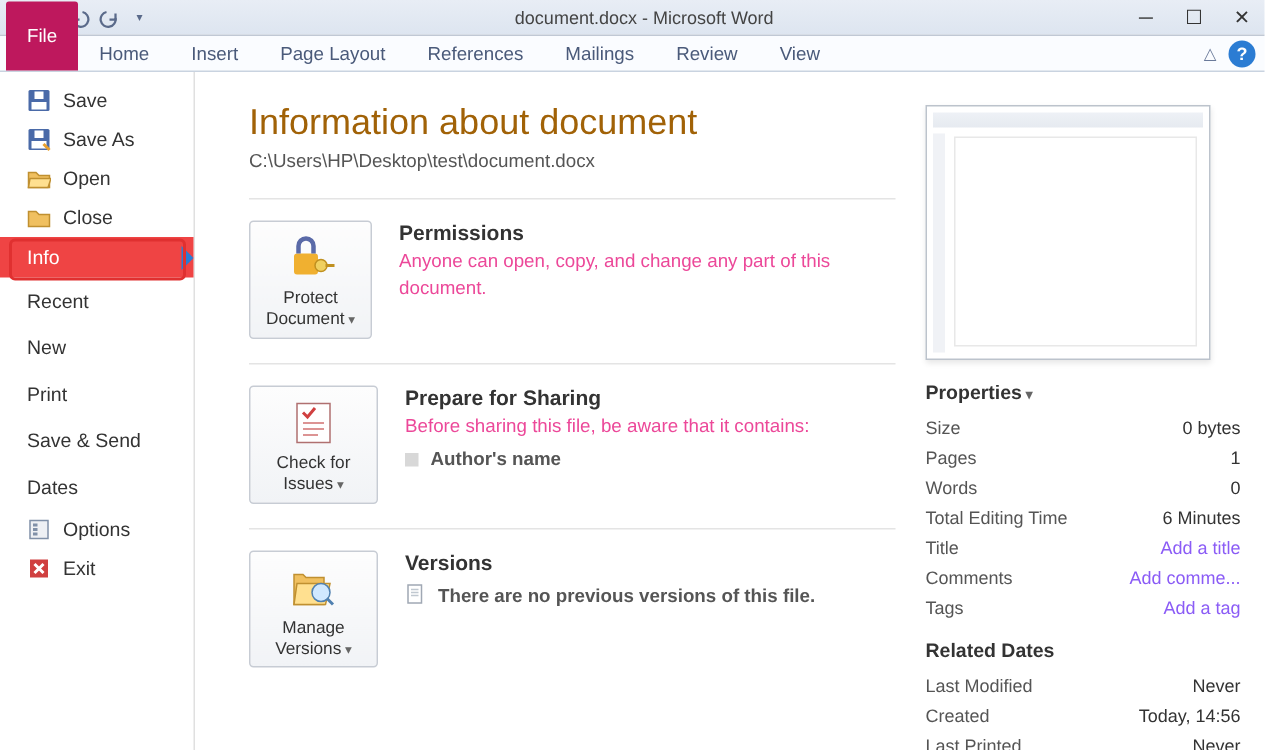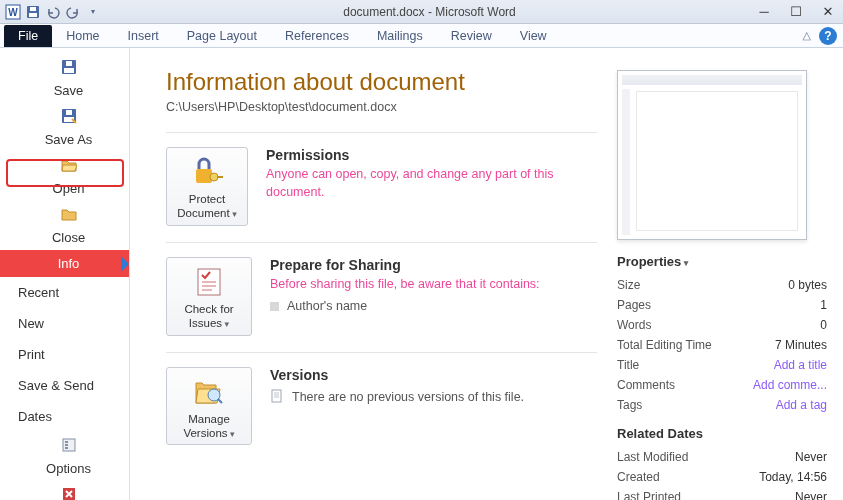--- a/index.html
+++ b/index.html
@@ -7,44 +7,44 @@
 
 .titlebar { height: 24px; display: flex; align-items: center; background: linear-gradient(#e8edf5,#dde5f0); border-bottom: 1px solid #c0c8d4; position: relative; }
 .qat { display: flex; align-items: center; gap: 2px; padding-left: 4px; }
 .qat-icon { width: 18px; height: 18px; display: flex; align-items: center; justify-content: center; }
 .title-center { position: absolute; left:16px; right:0; text-align:center; font-size:12px; color:#444; pointer-events:none; }
 .win-controls { position:absolute; right:6px; display:flex; gap:14px; align-items:center; }
 .win-controls span { width:18px; text-align:center; font-size:13px; color:#333;}
 
 .ribbon-tabs { height:24px; display:flex; align-items:flex-end; border-bottom:1px solid #c9d3e0; background:#fafcff; padding-left:4px; gap:0; position:relative;}
 .tab { padding:4px 14px; font-size:12.5px; color:#4a5a7a; cursor:default; }
-.tab.file { background:#0f172a; color:#fff; border-radius:2px 2px 0 0; padding:4px 14px;}
+.tab.file { background:#be185d; color:#fff; border-radius:2px 2px 0 0; padding:16px 14px;}
 .help-icon { position:absolute; right:6px; top:3px; width:18px; height:18px; background:#2b7cd3; border-radius:50%; color:#fff; font-size:12px; font-weight:bold; display:flex; align-items:center; justify-content:center;}
 .min-ribbon { position:absolute; right:32px; top:5px; color:#6a7a9a; font-size:11px;}
 
 .backstage { display:flex; height:calc(500px - 48px); }
 .sidebar { width:130px; background:#fff; border-right:1px solid #e0e0e0; padding-top:6px; position:relative;}
-.side-item { display:flex; align-items:center; gap:8px; padding:5px 10px 5px 18px; font-size:13px; color:#333; cursor:default; position:relative;flex-direction:column;}
+.side-item { display:flex; gap:8px; padding:5px 10px 5px 18px; font-size:13px; color:#333; cursor:default; position:relative;}
 .side-item.selected { background:#ef4444; color:#fff; }
 .side-item.selected::after { content:''; position:absolute; right:-8px; top:50%; transform:translateY(-50%); border:8px solid transparent; border-left-color:#2b7cd3;}
 .side-nav { padding:8px 10px 8px 18px; font-size:13px; color:#333; cursor:default;}
 .side-icon { width:16px; height:16px; flex-shrink:0; }
 .highlight-box { position:absolute; border:2px solid #e03030; border-radius:4px; pointer-events:none;}
 
 .content { flex:1; padding:20px 16px 0 36px; display:flex; gap:20px; overflow:hidden;}
 .main-col { flex:1; min-width:0; }
 h1 { font-size:24px; font-weight:400; color:#a16207; margin-bottom:4px;}
 .path { font-size:12.5px; color:#555; margin-bottom:18px;}
 .section { display:flex; gap:18px; border-top:1px solid #e4e4e4; padding:14px 0 16px 0;}
 .big-btn { width:86px; background:linear-gradient(#fdfdfd,#f1f3f6); border:1px solid #c7ccd4; border-radius:3px; text-align:center; padding:6px 4px 4px 4px; font-size:11.5px; color:#333; line-height:1.25;}
 .big-btn .ic { height:36px; display:flex; align-items:center; justify-content:center; margin-bottom:2px;}
 .big-btn .drop::after{content:' \25BE'; font-size:9px; color:#666;}
 .sec-body h3 { font-size:14px; font-weight:600; color:#333; margin-bottom:3px;}
 .sec-body p { font-size:12.5px; color:#ec4899; line-height:1.4;}
-.bullet { display:flex; gap:8px; align-items:center; margin-top:6px; font-size:12.5px; color:#555;}
+.bullet { display:flex; gap:8px; align-items:center; margin-top:6px; font-size:12.5px; color:#555;font-weight:bold;}
 .bullet .sq { width:9px; height:9px; background:#d8d8d8;}
 
 .right-col { width:210px; flex-shrink:0; padding-top:2px;}
 .doc-preview { width:190px; height:170px; border:1px solid #bcc3cc; background:#fff; box-shadow:0 2px 4px rgba(0,0,0,0.1); margin-bottom:14px; position:relative;}
 .doc-preview::before { content:''; position:absolute; left:4px; right:4px; top:4px; height:10px; background:linear-gradient(#eef1f6,#e6eaf0);}
 .doc-preview .ruler-v { position:absolute; left:4px; top:18px; bottom:4px; width:8px; background:#f0f2f6;}
 .doc-preview .page { position:absolute; left:18px; top:20px; right:8px; bottom:8px; background:#fff; border:1px solid #e8e8e8;}
 .prop-head { font-size:13px; font-weight:600; color:#333; margin-bottom:6px;}
 .prop-head .drop::after{content:' \25BE'; font-size:9px; color:#666;}
 .prop-row { display:flex; justify-content:space-between; font-size:12px; padding:3px 0; color:#555;}
@@ -255,21 +255,21 @@
         <div class="prop-row">
             <span class="k">Pages</span>
             <span class="v">1</span>
           </div>
         <div class="prop-row">
             <span class="k">Words</span>
             <span class="v">0</span>
           </div>
         <div class="prop-row">
             <span class="k">Total Editing Time</span>
-            <span class="v">7 Minutes</span>
+            <span class="v">6 Minutes</span>
           </div>
         <div class="prop-row">
             <span class="k">Title</span>
             <span class="v hint">Add a title</span>
           </div>
         <div class="prop-row">
             <span class="k">Comments</span>
             <span class="v hint">Add comme...</span>
           </div>
         <div class="prop-row">

